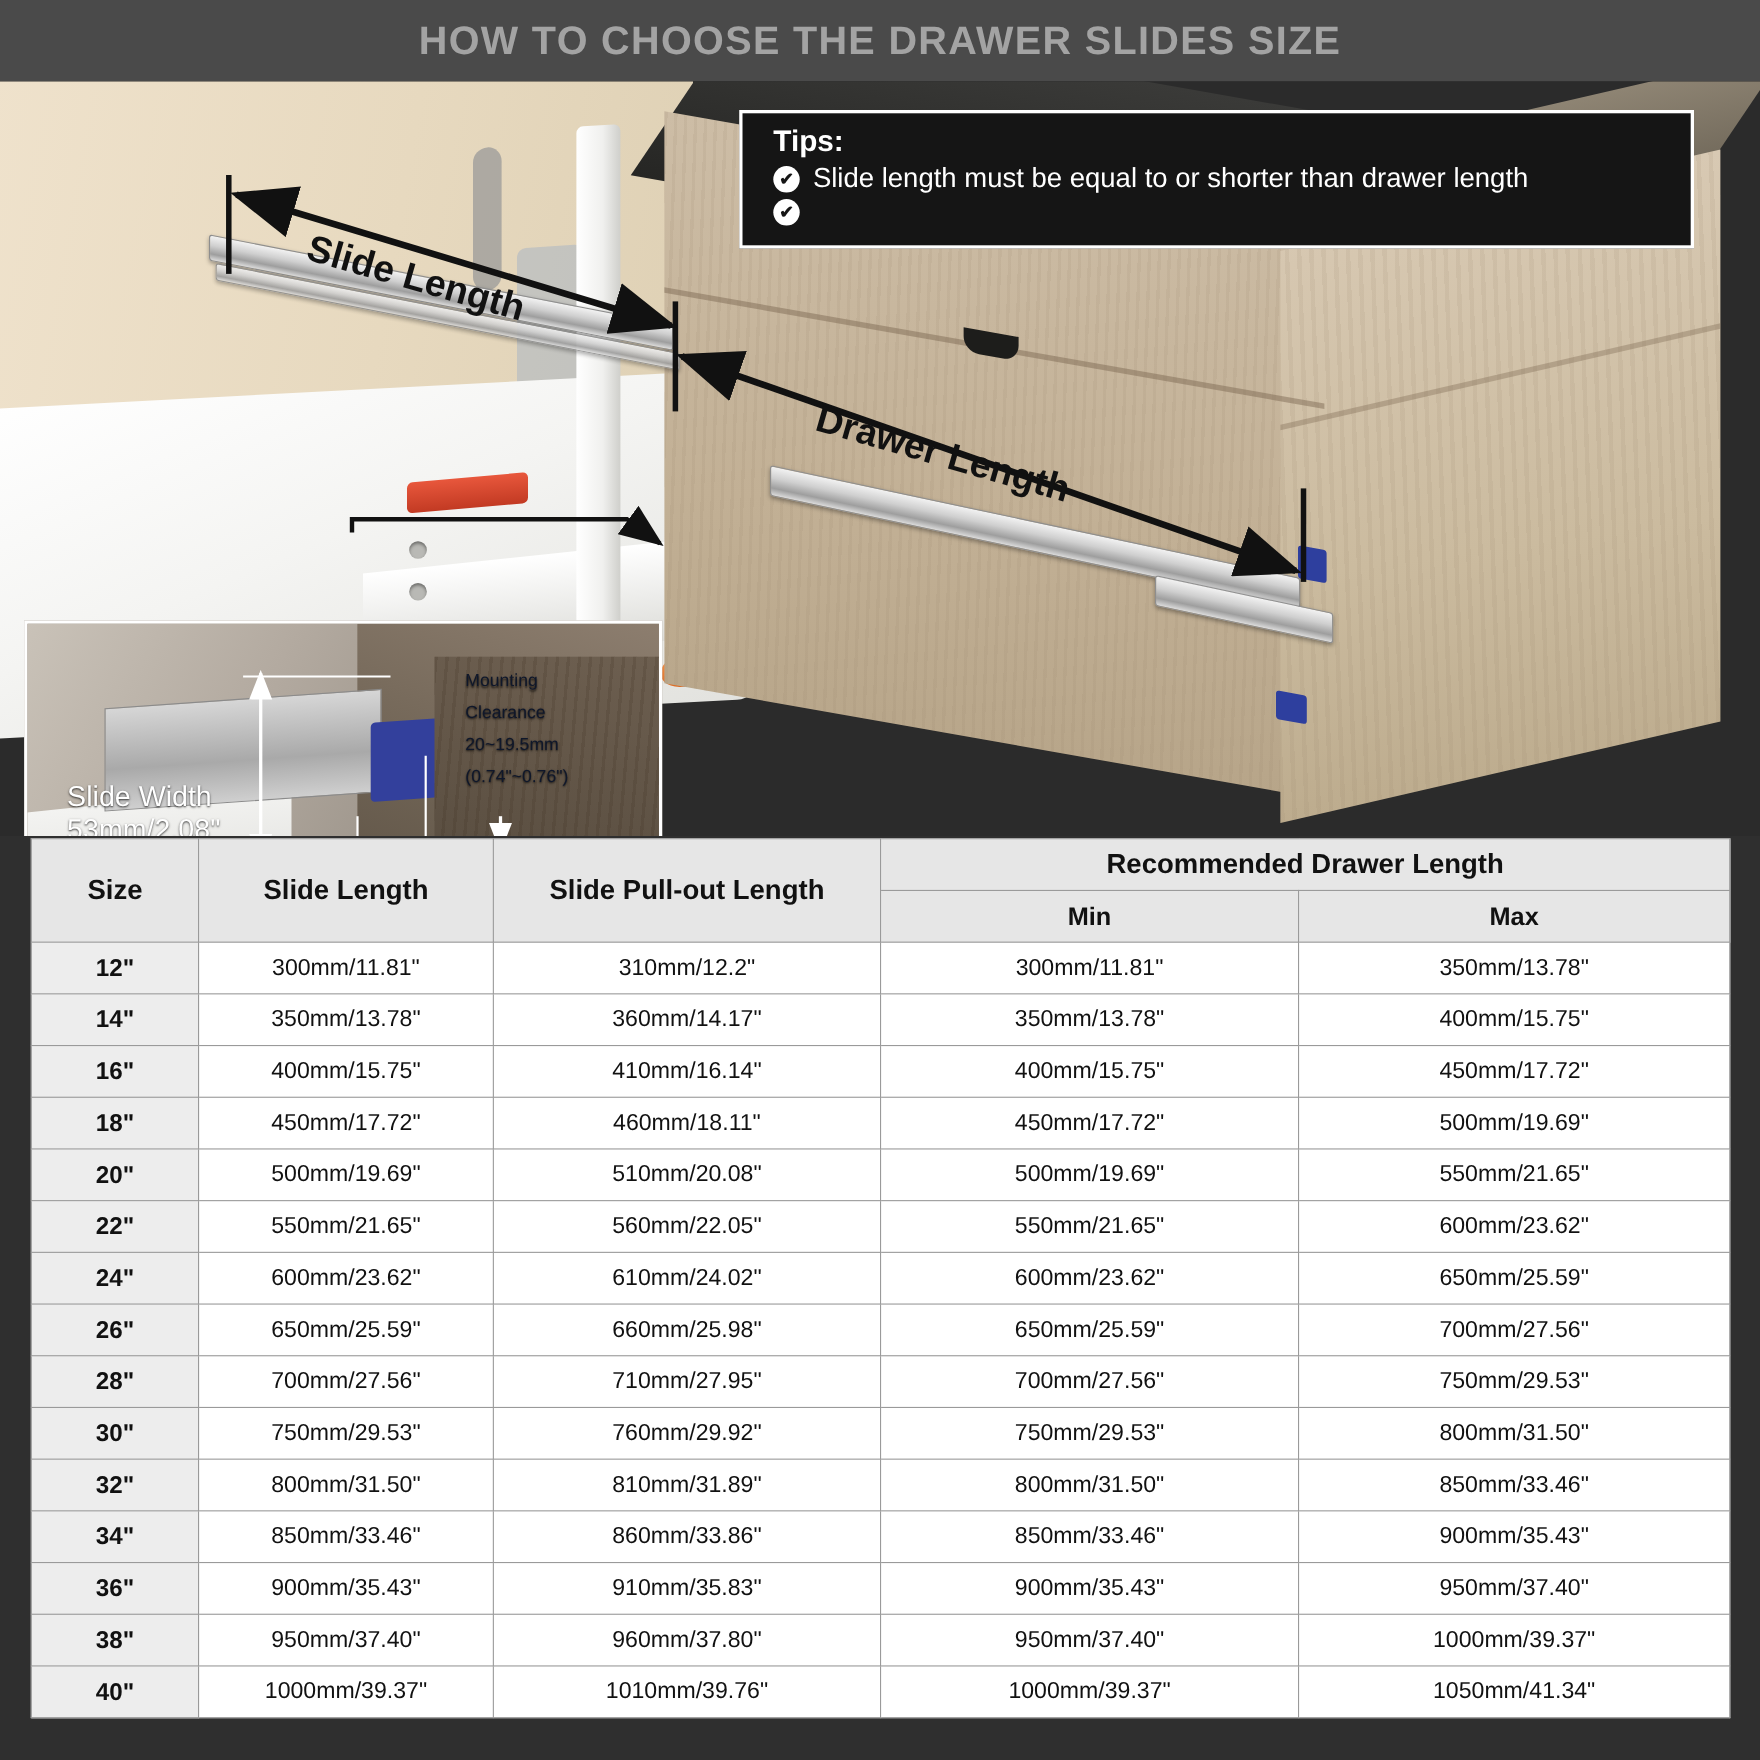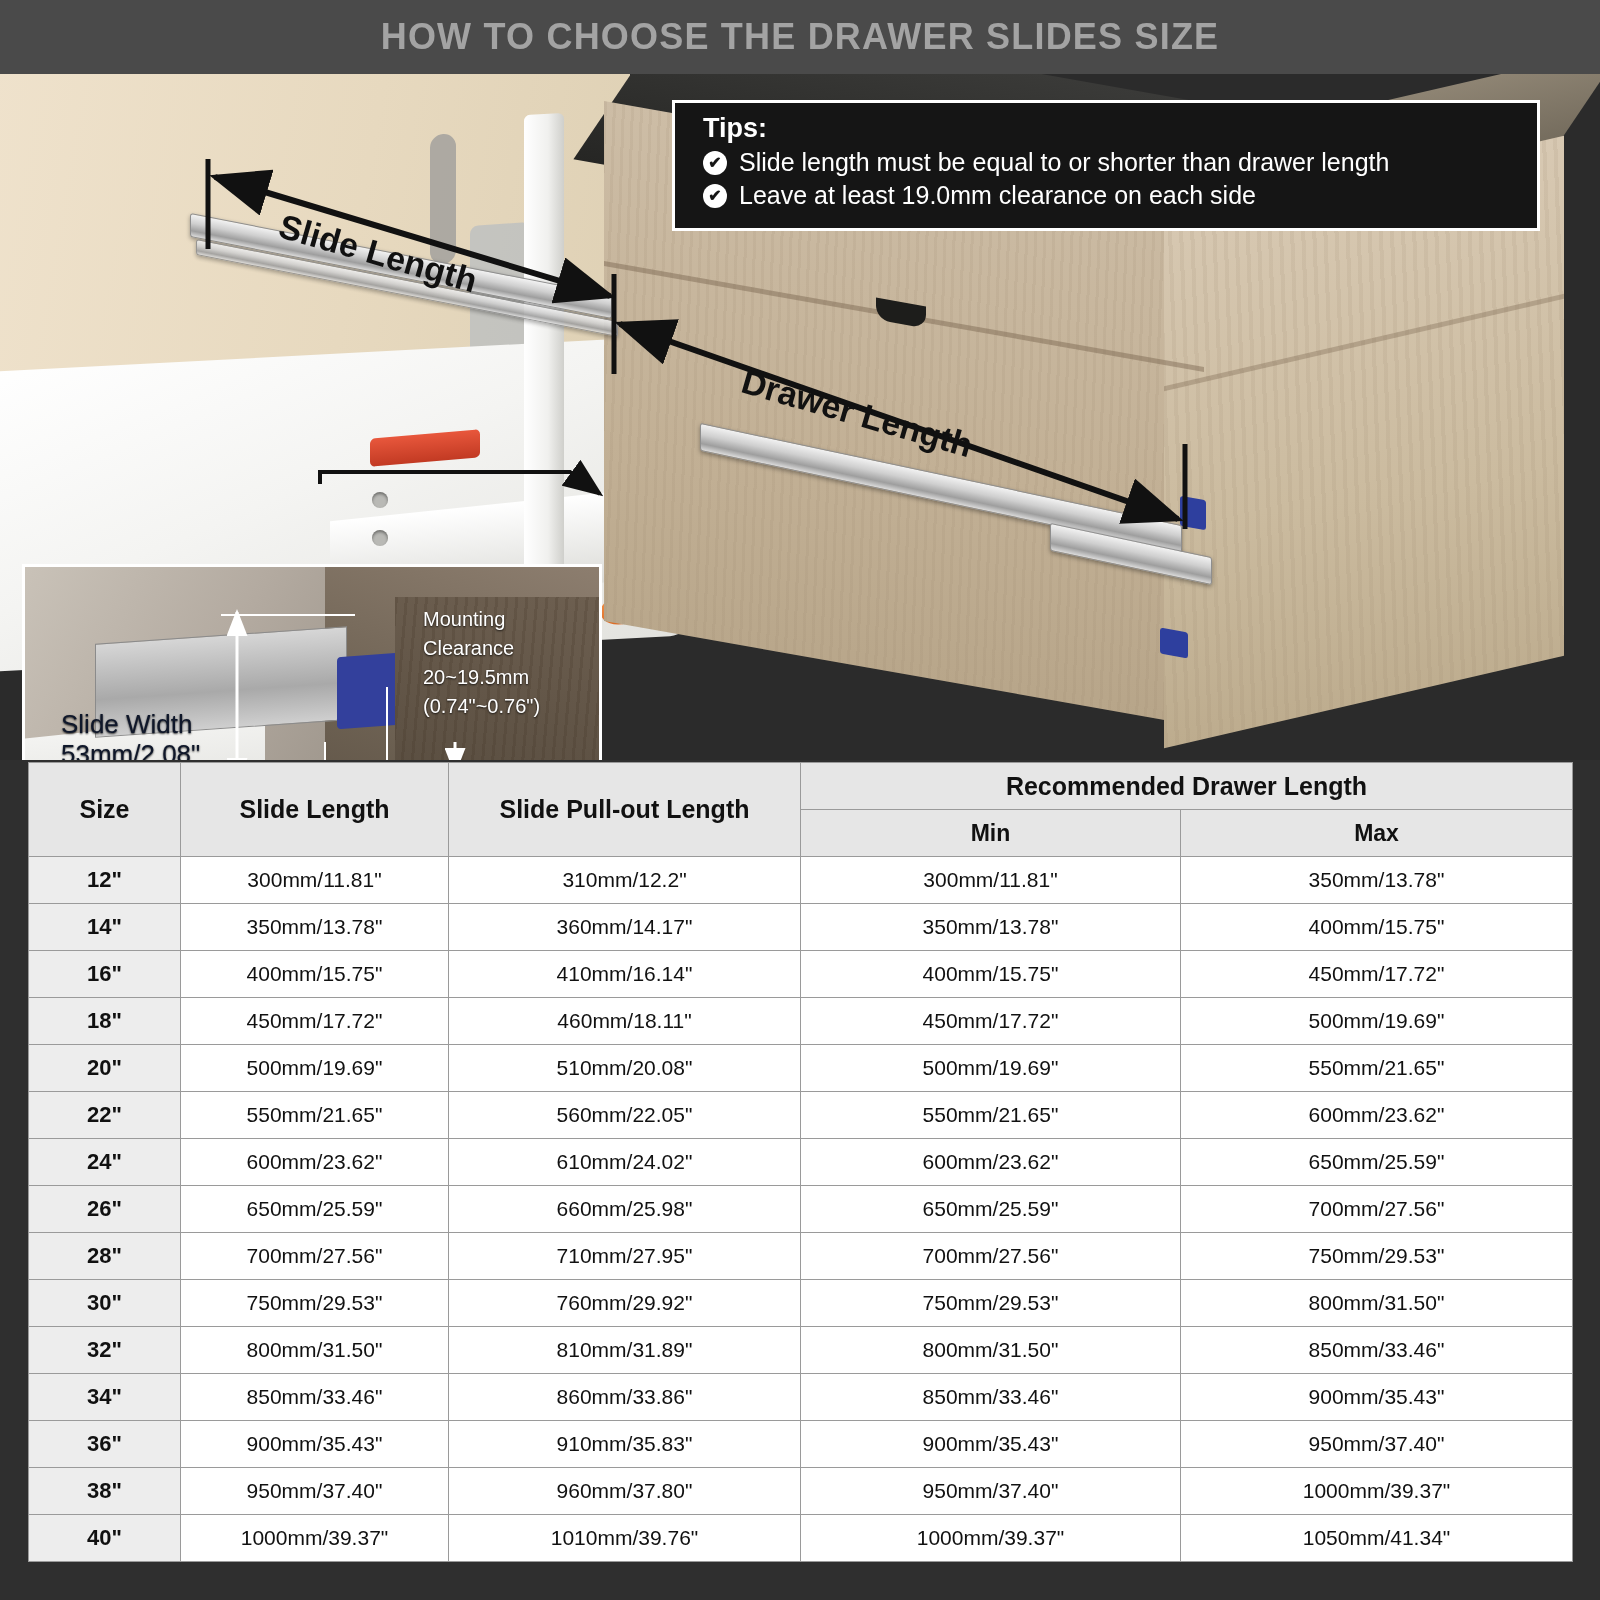--- a/index.html
+++ b/index.html
@@ -315,31 +315,31 @@
   }
   .inset-wood {
     position: absolute; left: 370px; top: 30px; width: 215px; height: 235px;
     background:
       repeating-linear-gradient(95deg, rgba(60,45,30,0.18) 0 3px, rgba(255,255,255,0) 3px 10px),
       linear-gradient(190deg,#6d5f50,#554a3d);
   }
   .inset-label-width {
     position: absolute;
     left: 36px; top: 142px;
-    color: #0f172a;
+    color: #ffffff;
     font-size: 26px;
     line-height: 30px;
     font-weight: normal;
     text-shadow: 0 1px 2px rgba(0,0,0,0.8);
   }
   .inset-label-clear {
     position: absolute;
     left: 398px; top: 38px;
-    color: #ffffff;
-    font-size: 20px;
+    color: #0f172a;
+    font-size: 16px;
     line-height: 29px;
     text-align: left;
     text-shadow: 0 1px 2px rgba(0,0,0,0.8);
   }
 
   
   .table-wrap {
     position: absolute;
     left: 28px;
     top: 762px;
@@ -450,21 +450,20 @@
     <div class="label-drawer-length">Drawer Length</div>
 
     <div class="tips">
       <div class="tips-title">Tips:</div>
       <div class="tips-row">
         <span class="check">✔</span>
         <span>Slide length must be equal to or shorter than drawer length</span>
       </div>
       <div class="tips-row">
         <span class="check">✔</span>
-        <span>Leave at least 19.0mm clearance on each side</span>
       </div>
     </div>
 
     <div class="inset">
       <div class="inset-bg-left"></div>
       <div class="inset-bg-right"></div>
       <div class="inset-white-panel"></div>
       <div class="inset-metal"></div>
       <div class="inset-blue"></div>
       <div class="inset-wood"></div>

